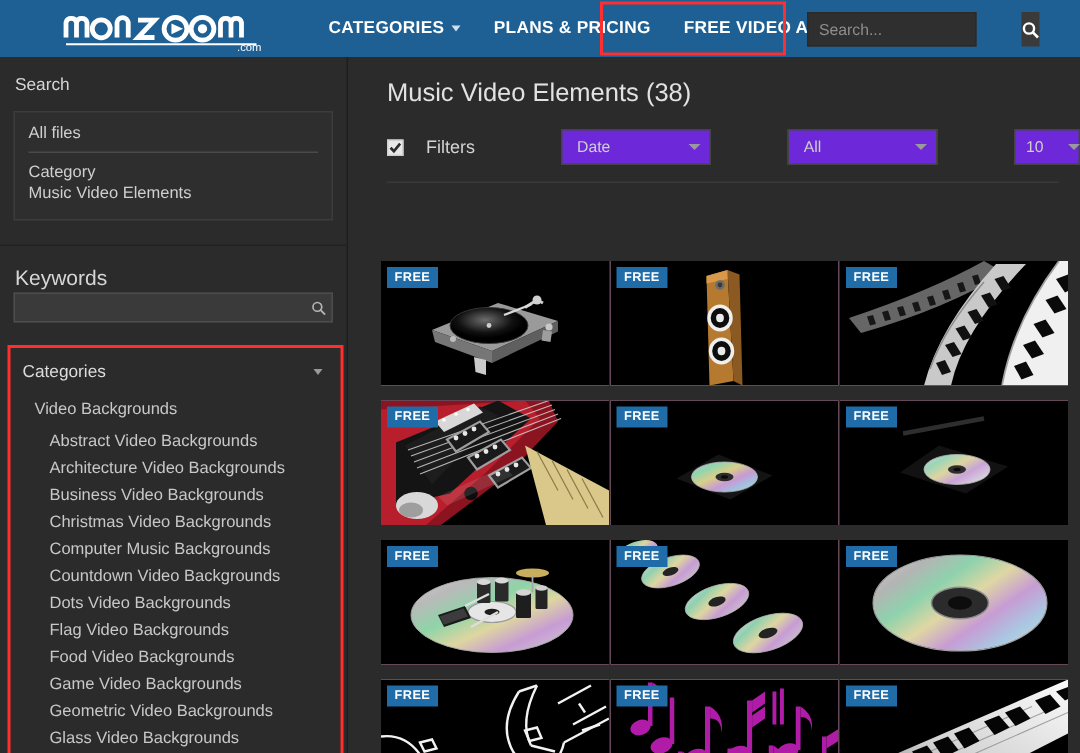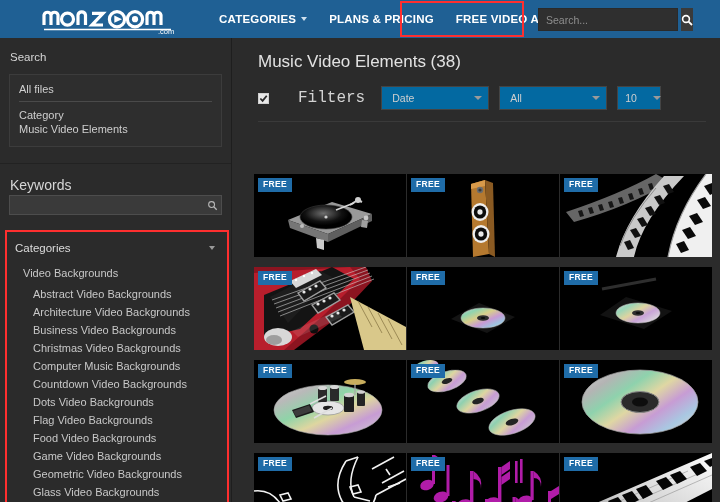--- a/index.html
+++ b/index.html
@@ -33,21 +33,21 @@
   .caret-down {
     display: inline-block; width: 0; height: 0; margin-left: 5px;
     border-left: 3.5px solid transparent; border-right: 3.5px solid transparent;
     border-top: 4px solid #cfe0ee;
   }
   .nav-highlight {
     position: absolute; left: 400px; top: 1px; width: 124px; height: 36px;
     border: 2px solid #ff2f2f; pointer-events: none;
   }
   .search-box {
-    position: absolute; left: 538px; top: 8px; width: 140px; height: 23px;
+    position: absolute; left: 538px; top: 8px; width: 113px; height: 23px;
     background: #2f2f2f; display: flex; align-items: center;
     border: 1px solid #2a2a2a;
   }
   .search-input {
     flex: 1; background: transparent; border: 0; outline: 0;
     color: #9a9a9a; font-size: 10.5px; padding-left: 7px;
     font-family: "Liberation Sans", sans-serif;
   }
   .search-input::placeholder { color: #8e8e8e; }
   .search-btn {
@@ -116,25 +116,25 @@
     color: #e2e2e2; font-size: 17px; padding: 14px 0 0 25px;
   }
   .filter-bar {
     display: flex; align-items: center; padding: 14px 0 0 25px; gap: 10px;
   }
   .chk {
     width: 11px; height: 11px; background: #e8e8e8; border: 1px solid #cfcfcf;
     display: flex; align-items: center; justify-content: center; cursor: pointer;
   }
   .chk svg { display: block; }
-  .filters-label { color: #d3d3d3; font-size: 16px; margin-left: 19px; margin-right: 6px; font-family: Liberation Mono, monospace; }
+  .filters-label { color: #d3d3d3; font-size: 12px; margin-left: 5px; margin-right: 6px; }
   .sel {
-    height: 24px; background: #0369a1; border: 1px solid #444;
+    height: 24px; background: #6d28d9; border: 1px solid #444;
     display: flex; align-items: center; justify-content: space-between;
-    padding: 0 6px 0 10px; cursor: pointer;
+    padding: 0 6px 0 10px; cursor: pointer; margin-left: 41px;
   }
   .sel-date { width: 108px; }
   .sel-all { width: 108px; }
   .sel-num { width: 44px; padding-left: 7px; gap: 16px; }
   .sel-txt { color: #cfcfcf; font-size: 10.5px; }
   .sel-caret {
     width: 0; height: 0; border-left: 4px solid transparent;
     border-right: 4px solid transparent; border-top: 4px solid #9a9a9a;
   }
   .divider {

